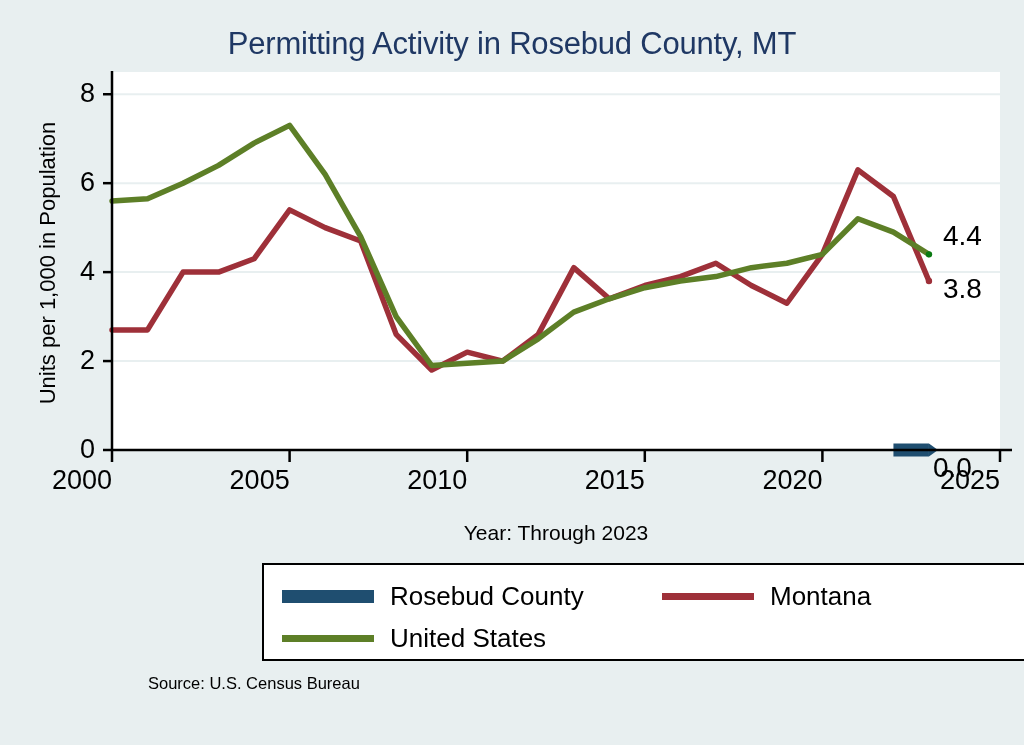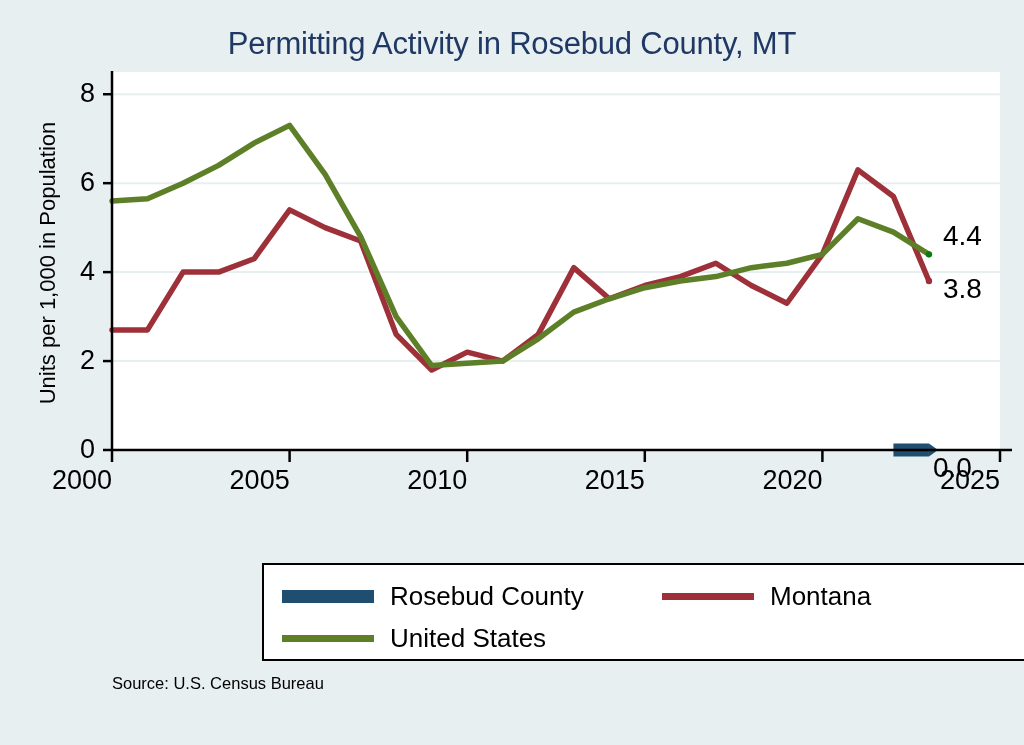--- a/index.html
+++ b/index.html
@@ -117,21 +117,21 @@
     white-space: nowrap;
   }
   .footer {
     position: absolute;
     left: 112px;
     top: 672px;
     font-size: 16.5px;
     color: #000;
     line-height: 1.35;
   }
-  .footer div { white-space: nowrap; }
+  .footer div { white-space: nowrap; margin-left: 36px; }
 </style>
 </head>
 <body>
 
 <div id="figure">
 
   <div class="chart-title">Permitting Activity in Rosebud County, MT</div>
 
   <div class="plot-bg"></div>
 
@@ -186,20 +186,21 @@
       <div class="xtick-label" style="left: 584.8px; top: 467px;">2015</div>
       <div class="xtick-label" style="left: 762.4px; top: 467px;">2020</div>
       <div class="xtick-label" style="left: 940px; top: 467px;">2025</div>
     </div>
   <div id="end-labels">
       <div class="endlabel" style="left: 932.96px; top: 454px;">0.0</div>
       <div class="endlabel" style="left: 942.96px; top: 275.012px;">3.8</div>
       <div class="endlabel" style="left: 942.96px; top: 222.329px;">4.4</div>
     </div>
 
+  <div class="xaxis-title">Year: Through 2023</div>
 
   <div class="legend-box">
     <div class="legend-row" style="left: 18px; top: 16px;">
       <span class="legend-swatch" style="width: 92px; height: 13px; background: #1f4e70;"></span>
       <span class="legend-label">Rosebud County</span>
     </div>
     <div class="legend-row" style="left: 398px; top: 16px;">
       <span class="legend-swatch" style="width: 92px; height: 7px; background: #9e3039;"></span>
       <span class="legend-label">Montana</span>
     </div>

